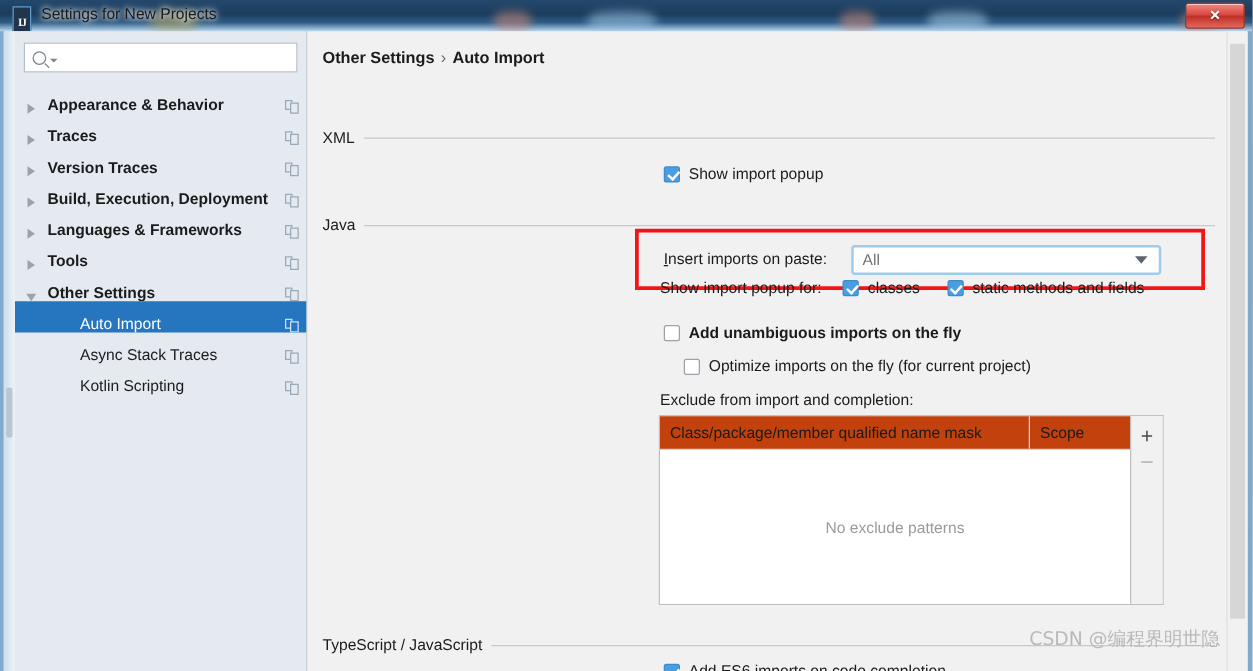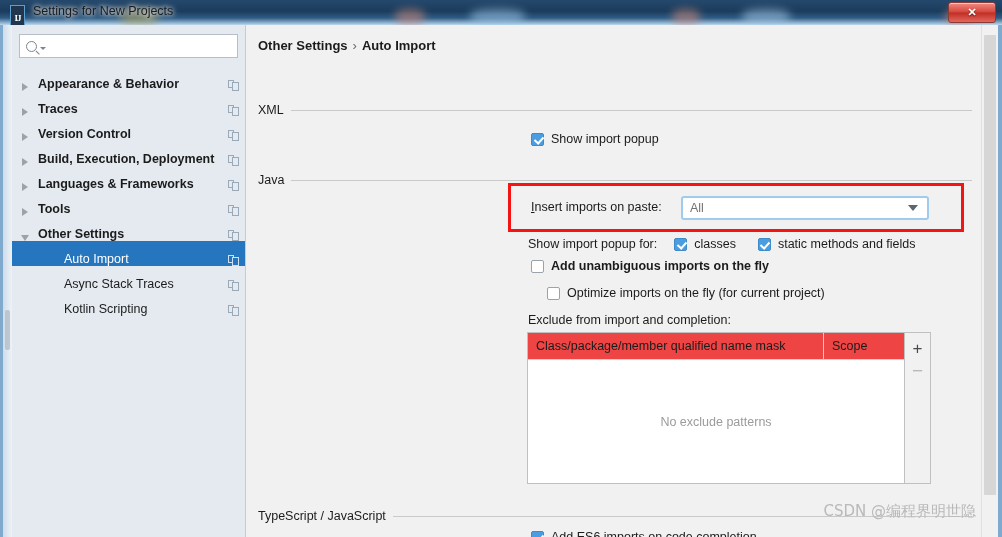--- a/index.html
+++ b/index.html
@@ -200,21 +200,21 @@
 
   #exclude-label {
     position: absolute; left: 282px; top: 288px; font-size: 12.5px; color: #1b1b1b;
   }
   #table-wrap {
     position: absolute; left: 281px; top: 307px; width: 404px; height: 152px;
     border: 1px solid #c0c0c0; box-sizing: border-box; display: flex; background: #fff;
   }
   #table-main { flex: 1; display: flex; flex-direction: column; position: relative; }
   #table-head {
-    height: 26px; display: flex; border-bottom: 1px solid #d4d4d4; background: #ef4444;
+    height: 26px; display: flex; border-bottom: 1px solid #d4d4d4; background: #c2410c;
     flex: 0 0 26px;
   }
   #table-head .th {
     font-size: 12.5px; color: #1b1b1b; display: flex; align-items: center;
     padding-left: 8px; box-sizing: border-box;
   }
   #table-head .th.first { flex: 1; border-right: 1px solid #d4d4d4; }
   #table-head .th.second { width: 80px; flex: 0 0 80px; }
   #table-body {
     flex: 1; display: flex; align-items: center; justify-content: center; background: #fff;
@@ -294,21 +294,21 @@
           <div class="arrow-cell">
             <div class="arrow-right"></div>
           </div>
           <div class="tree-label">Traces</div>
           <div class="copy-ico"></div>
         </div>
         <div class="tree-row top">
           <div class="arrow-cell">
             <div class="arrow-right"></div>
           </div>
-          <div class="tree-label">Version Control</div>
+          <div class="tree-label">Version Traces</div>
           <div class="copy-ico"></div>
         </div>
         <div class="tree-row top">
           <div class="arrow-cell">
             <div class="arrow-right"></div>
           </div>
           <div class="tree-label">Build, Execution, Deployment</div>
           <div class="copy-ico"></div>
         </div>
         <div class="tree-row top">
@@ -372,21 +372,21 @@
 
     <div id="insert-label">
       <u>I</u><span>nsert imports on paste:</span>
     </div>
     <div id="combo">
       <span class="combo-val">All</span>
       <span class="combo-caret"></span>
     </div>
     <div id="red-box"></div>
 
-    <div class="chk-row" style="left:282px;top:212px;">
+    <div class="chk-row" style="left:282px;top:198px;">
       <span class="chk-label" style="margin-left:0;">Show import popup for:</span>
       <span class="chk on" style="margin-left:17px;"></span>
       <span class="chk-label">classes</span>
       <span class="chk on" style="margin-left:22px;"></span>
       <span class="chk-label">static methods and fields</span>
     </div>
 
     <div class="chk-row" style="left:285px;top:234px;font-weight:bold;">
       <span class="chk"></span>
       <span class="chk-label">Add unambiguous imports on the fly</span>

